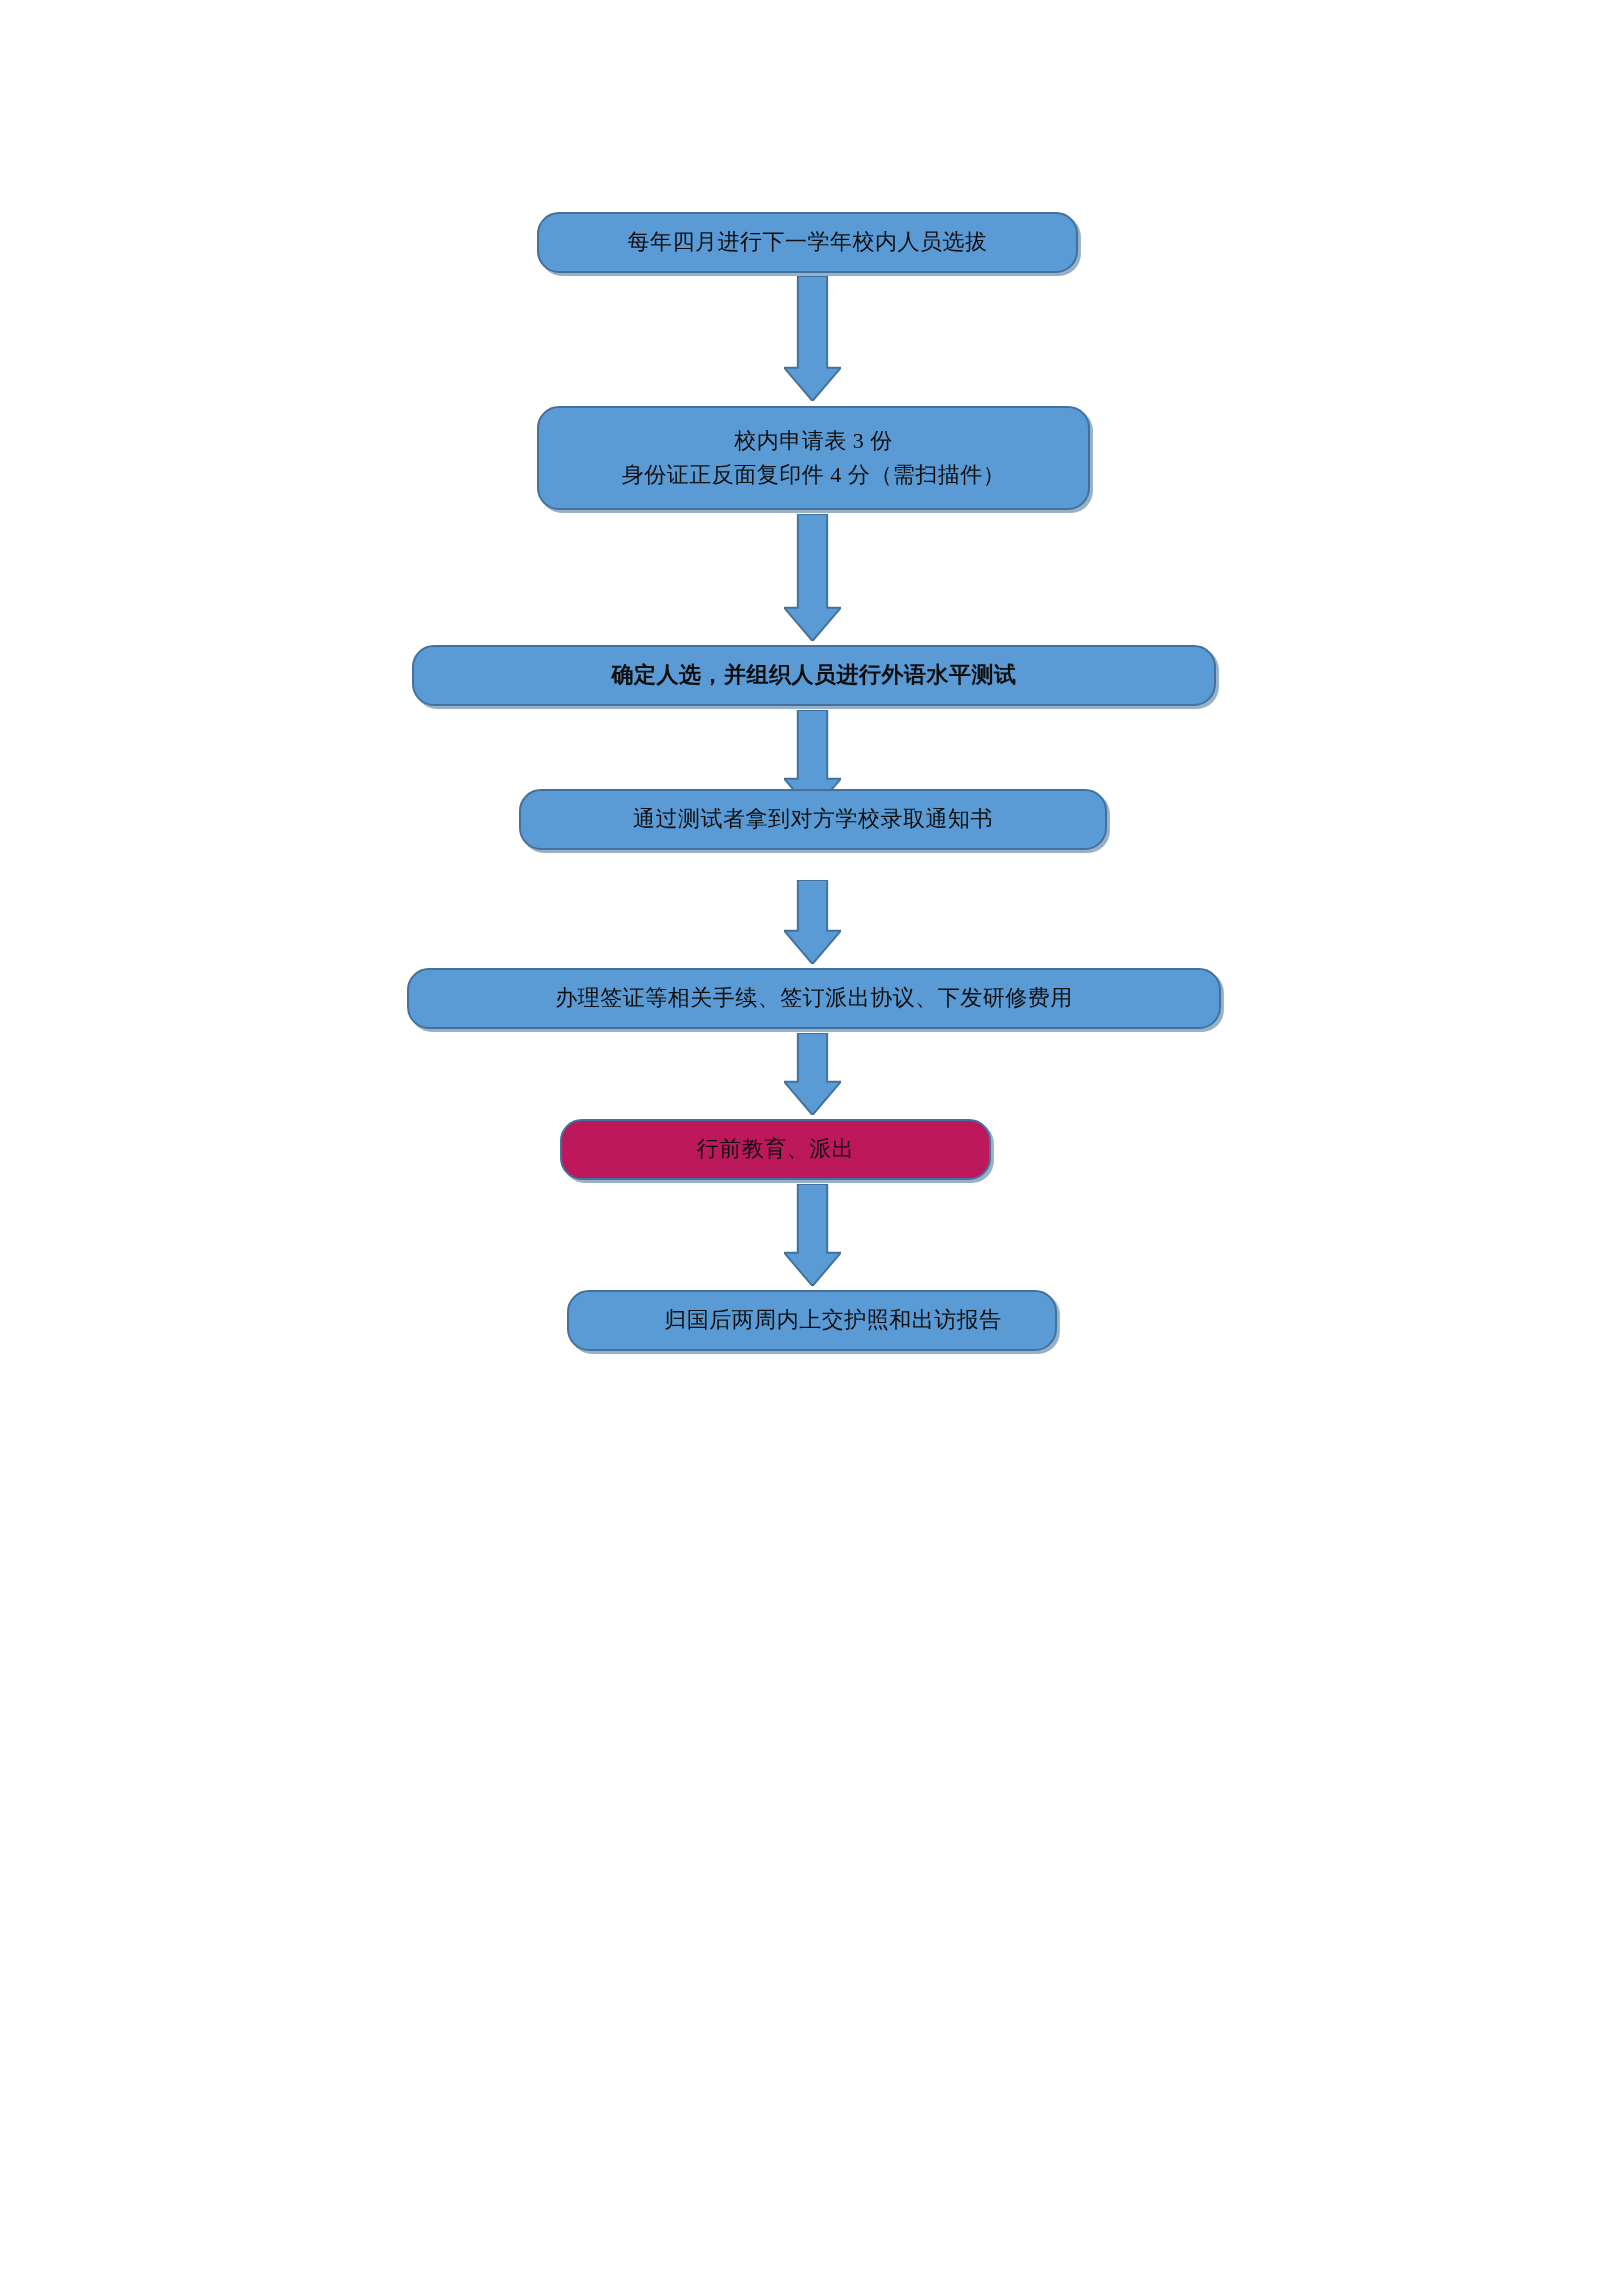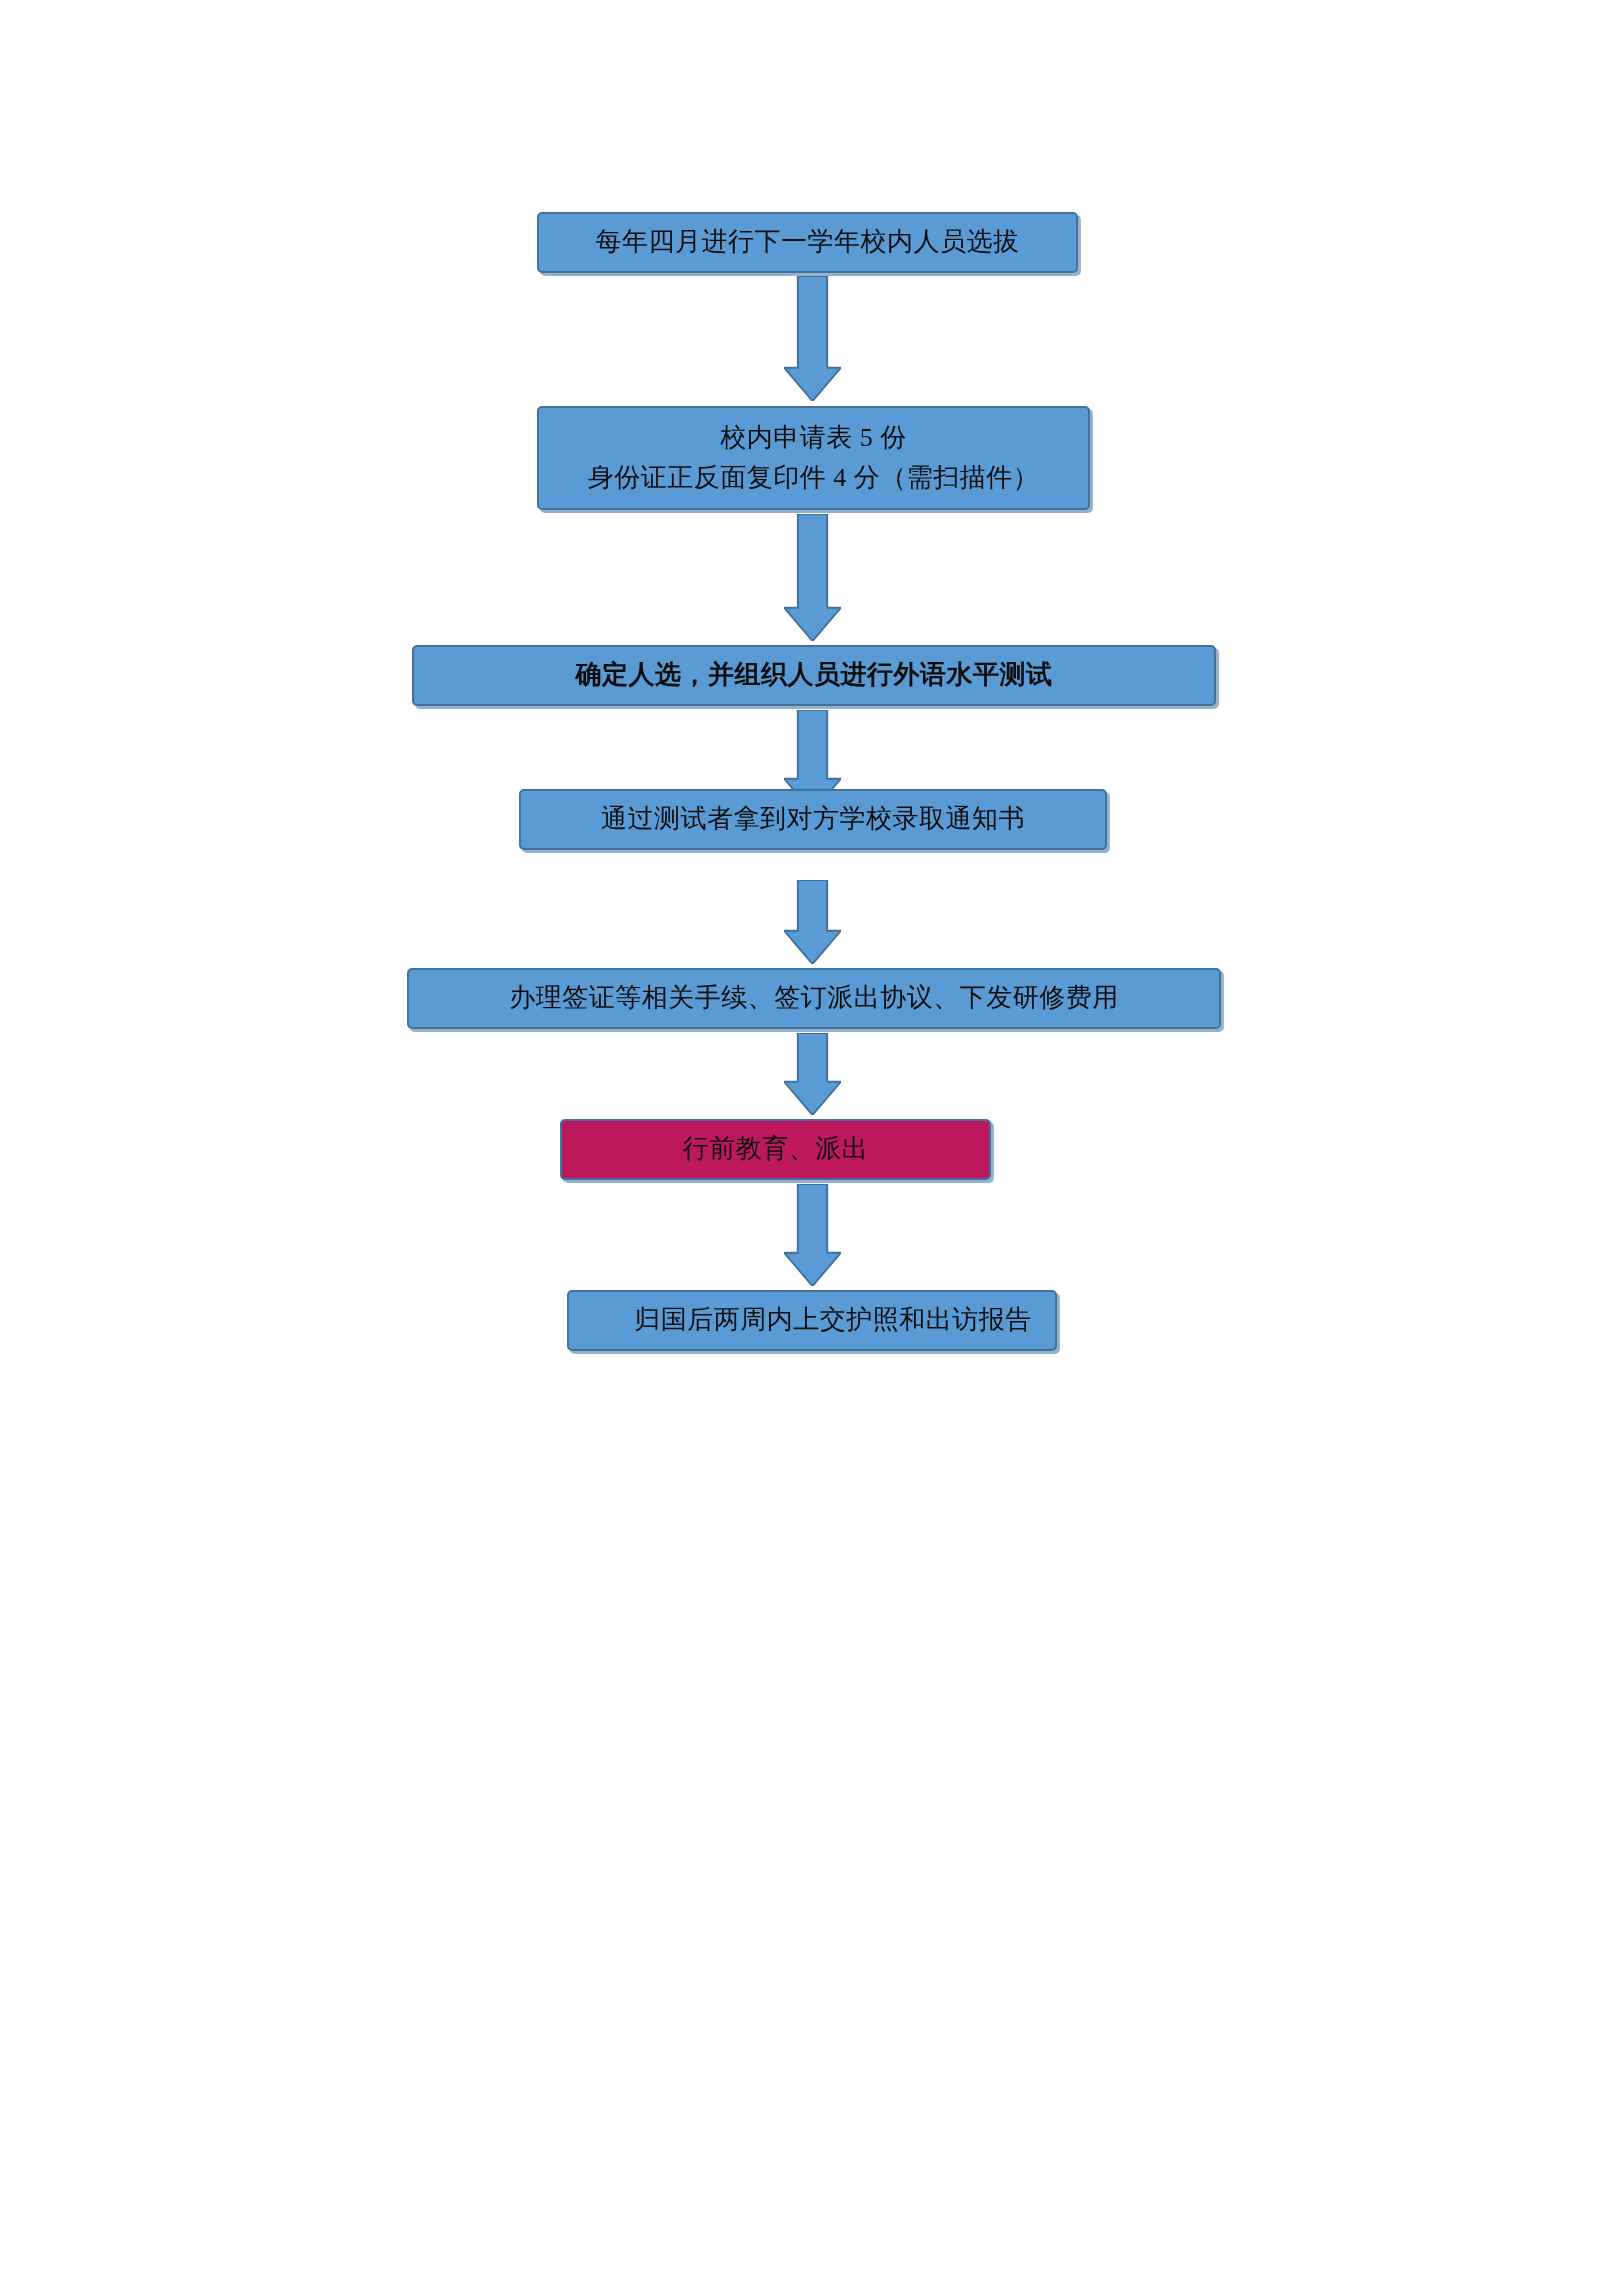--- a/index.html
+++ b/index.html
@@ -21,28 +21,28 @@
     top: 0;
     width: 1621px;
     height: 2293px;
   }
 
   .node {
     position: absolute;
     box-sizing: border-box;
     background: #5B9BD5;
     border: 2px solid #41719C;
-    border-radius: 5px;
+    border-radius: 22px;
     color: #0d0d0d;
     display: flex;
     flex-direction: column;
     align-items: center;
     justify-content: center;
     text-align: center;
-    font-size: 26px;
+    font-size: 22px;
     line-height: 1.55;
     letter-spacing: 0.5px;
     box-shadow: 2.9px 2.9px 0 rgba(65,113,156,0.55);
     font-weight: 400;
   }
   .node .line {
     display: block;
     white-space: nowrap;
   }
 
@@ -82,21 +82,21 @@
     </div>
     <div class="arrow" style="left: 784px; top: 1184px; width: 57px; height: 102px;">
       <svg width="57" height="102" viewBox="0 0 58 104">
         <polygon points="29,104 0,70 14,70 14,0 44,0 44,70 58,70" fill="#5B9BD5" stroke="#41719C" stroke-width="2" stroke-linejoin="miter"></polygon>
       </svg>
     </div>
     <div class="node" style="left: 537px; top: 212px; width: 541px; height: 61px; background: rgb(91, 155, 213); border-color: rgb(65, 113, 156); color: rgb(13, 13, 13);">
       <span class="line">每年四月进行下一学年校内人员选拔</span>
     </div>
     <div class="node" style="left: 537px; top: 406px; width: 553px; height: 104px; background: rgb(91, 155, 213); border-color: rgb(65, 113, 156); color: rgb(13, 13, 13);">
-      <span class="line">校内申请表 5 份</span>
+      <span class="line">校内申请表 3 份</span>
       <span class="line">身份证正反面复印件 4 分（需扫描件）</span>
     </div>
     <div class="node" style="left: 412px; top: 645px; width: 804px; height: 61px; background: rgb(91, 155, 213); border-color: rgb(65, 113, 156); color: rgb(13, 13, 13); font-weight: bold;">
       <span class="line">确定人选，并组织人员进行外语水平测试</span>
     </div>
     <div class="node" style="left: 519px; top: 789px; width: 588px; height: 61px; background: rgb(91, 155, 213); border-color: rgb(65, 113, 156); color: rgb(13, 13, 13);">
       <span class="line">通过测试者拿到对方学校录取通知书</span>
     </div>
     <div class="node" style="left: 407px; top: 968px; width: 814px; height: 61px; background: rgb(91, 155, 213); border-color: rgb(65, 113, 156); color: rgb(13, 13, 13);">
       <span class="line">办理签证等相关手续、签订派出协议、下发研修费用</span>

